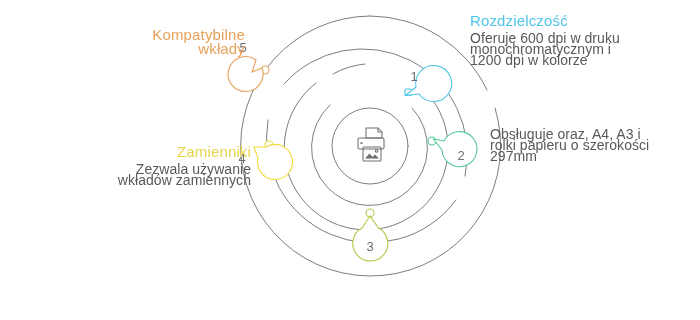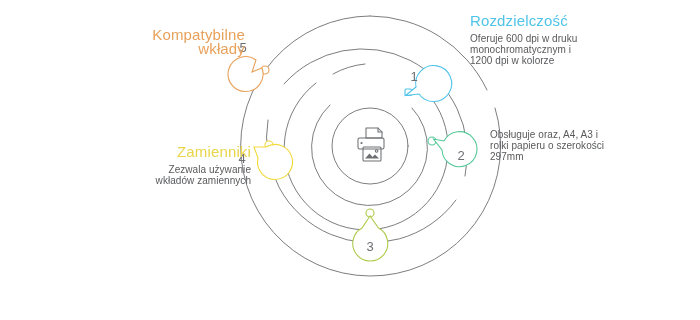--- a/index.html
+++ b/index.html
@@ -23,21 +23,21 @@
   .callout{position:absolute;}
   .callout .heading{
     font-size:15px;
     line-height:13.5px;
     letter-spacing:0.15px;
     margin:8px 0 5px 0;
     font-weight:400;
     white-space:pre-line;
   }
   .callout .body{
-    font-size:10px;
+    font-size:14px;
     line-height:11px;
     color:#58595b;
     margin:0;
     white-space:pre-line;
     letter-spacing:0.05px;
   }
 
   
   .align-right{text-align:right;}
   .align-left{text-align:left;}

